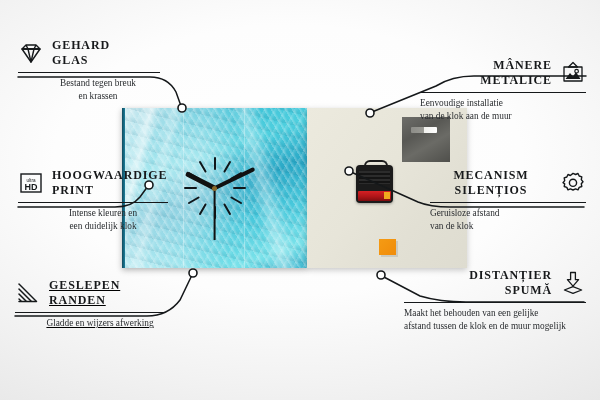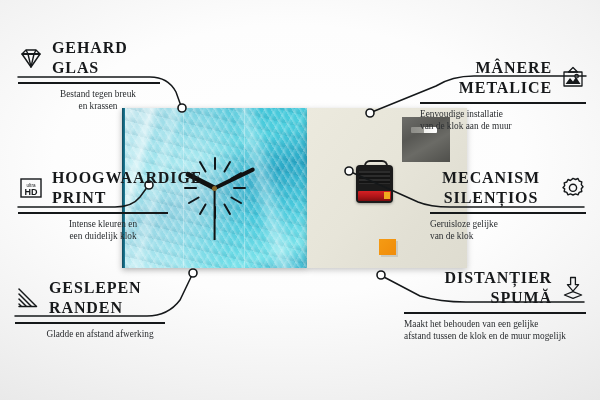--- a/index.html
+++ b/index.html
@@ -100,21 +100,21 @@
     position:absolute;left:72px;top:131px;width:17px;height:16px;
     background:linear-gradient(135deg,#f59b14 0%,#f08c0a 100%);
     box-shadow:2px 2px 0 rgba(0,0,0,.10);
   }
 
   
   .callout{position:absolute;}
   .callout .head{display:flex;align-items:center;gap:8px;}
   .callout .title{
     font-family:"Liberation Serif", serif;
-    font-size:16px;font-weight:700;letter-spacing:.9px;color:#17191b;
+    font-size:12px;font-weight:700;letter-spacing:.9px;color:#17191b;
     line-height:1.28;text-transform:uppercase;white-space:pre-line;
   }
   .callout .rule{height:1.6px;background:#15181a;margin-top:3px;}
   .callout .desc{
     font-family:"Liberation Serif", serif;
     font-size:9.3px;color:#2a2d30;line-height:1.38;margin-top:4px;white-space:pre-line;
   }
   .callout.left .head{justify-content:flex-start;}
   .callout.left .desc{text-align:center;}
   .callout.right .head{justify-content:flex-end;}
@@ -249,38 +249,38 @@
         </svg>
       </span>
       <span class="title">HOOGWAARDIGE
 PRINT</span>
     </div>
     <div class="rule" style="width:150px;"></div>
     <div class="desc">Intense kleuren en
 een duidelijk klok</div>
   </div>
 
-  <div class="callout left" style="left:15px;top:278px;width:170px;">
+  <div class="callout left" style="left:15px;top:278px;width:170px;text-decoration:underline;">
     <div class="head">
       <span class="ico">
         <svg viewBox="0 0 26 24">
             <g stroke="#15181a" stroke-width="1.5" stroke-linecap="round">
           <path d="M4 3 L21 20"></path>
               <path d="M4 8 L16 20"></path>
               <path d="M4 13 L11 20"></path>
               <path d="M4 18 L6 20"></path>
           <path d="M4 20.6 L21.5 20.6" stroke-width="1.5"></path>
             </g>
           </svg>
       </span>
       <span class="title">GESLEPEN
 RANDEN</span>
     </div>
     <div class="rule" style="width:150px;"></div>
-    <div class="desc">Gladde en afstand afwerking</div>
+    <div class="desc">Gladde en wijzers afwerking</div>
   </div>
 
   <div class="callout right" style="left:420px;top:38px;width:166px;margin-top:20px;">
     <div class="head">
       <span class="title" style="flex:1 1 auto;">MÂNERE
 METALICE</span>
       <span class="ico">
         <svg viewBox="0 0 26 24">
             <g fill="none" stroke="#15181a" stroke-width="1.3" stroke-linejoin="round">
           <path d="M13 1.5 L8.5 6 L17.5 6 Z"></path>
@@ -303,21 +303,21 @@
       <span class="ico">
         <svg viewBox="0 0 26 24">
             <g fill="none" stroke="#15181a" stroke-width="1.4" stroke-linejoin="round">
           <path d="M13 2.4 l2.6 1.1 2.4 -1.0 1.2 2.5 2.6 .9 -.5 2.7 1.7 2.1 -1.7 2.1 .5 2.7 -2.6 .9 -1.2 2.5 -2.4 -1.0 -2.6 1.1 -2.6 -1.1 -2.4 1.0 -1.2 -2.5 -2.6 -.9 .5 -2.7 L3 11.7 l1.7 -2.1 -.5 -2.7 2.6 -.9 1.2 -2.5 2.4 1.0 Z"></path>
           <circle cx="13" cy="11.8" r="3.6"></circle>
             </g>
           </svg>
       </span>
     </div>
     <div class="rule" style="width:156px;"></div>
-    <div class="desc">Geruisloze gelijke
+    <div class="desc">Geruisloze afstand
 van de klok</div>
   </div>
 
   <div class="callout right" style="left:404px;top:268px;width:182px;">
     <div class="head">
       <span class="title" style="flex:1 1 auto;">DISTANȚIER
 SPUMĂ</span>
       <span class="ico">
         <svg viewBox="0 0 26 24">
             <g fill="none" stroke="#15181a" stroke-width="1.3" stroke-linejoin="round">

